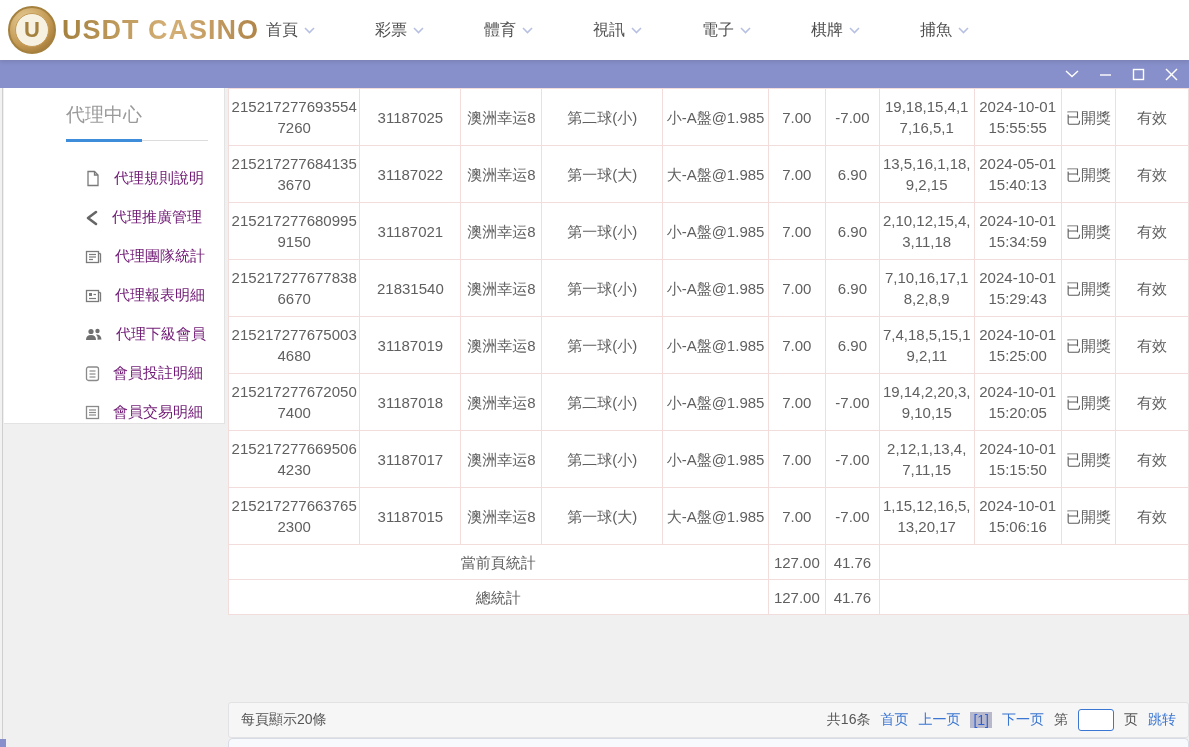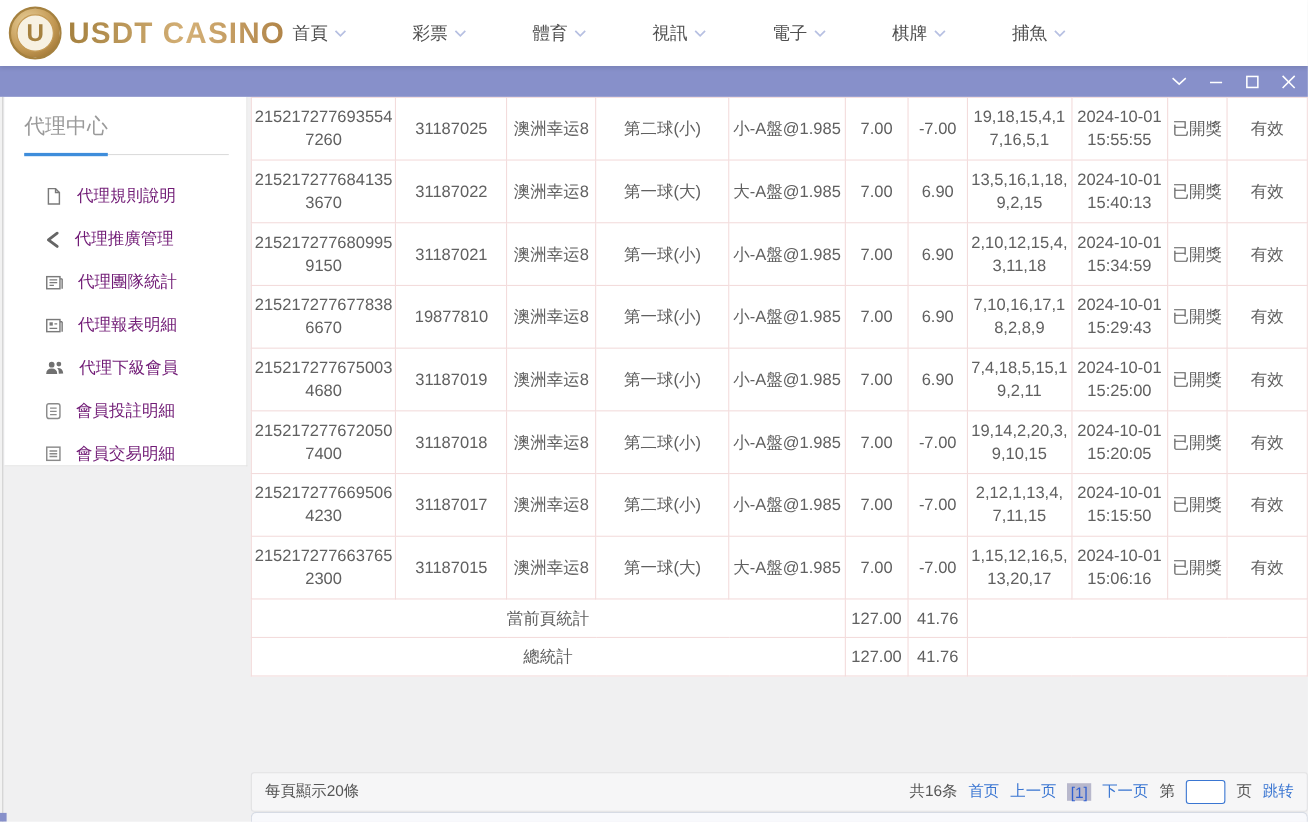--- a/index.html
+++ b/index.html
@@ -30,21 +30,21 @@
   .winbar { position:absolute; left:0; top:60px; width:1189px; height:28px; background:#8790ca; z-index:4;
             display:flex; align-items:center; justify-content:flex-end; gap:17px; padding-right:10px; }
   .winbtn { width:16px; height:16px; display:flex; align-items:center; justify-content:center; cursor:pointer; }
 
   
   .frame-left { position:absolute; left:0; top:88px; width:3px; height:659px; background:#f2f2f2; border-right:1px solid #cfcfcf; }
   .frame-corner { position:absolute; left:0; top:739px; width:6px; height:8px; background:#8790ca; }
 
   
   .sidebar { position:absolute; left:4px; top:88px; width:221px; height:336px; background:#fff;
-             border-right:1px solid #e3e3e3; border-bottom:1px solid #e3e3e3; }
+             border-right:1px solid #e3e3e3; border-bottom:1px solid #e3e3e3;padding-left:44px; }
   .sb-title { margin:14px 16px 0 18px; font-size:19px; color:#9a9a9a; }
   .sb-rule { position:relative; margin:12px 16px 0 18px; border-top:1px solid #dcdcdc; height:3px; }
   .sb-rule-blue { position:absolute; left:0; top:-2px; width:76px; height:3px; background:#3e8ddb; }
   .sb-menu { margin-top:16px; }
   .sb-item { display:flex; align-items:center; gap:13px; height:39px; padding-left:37px;
              font-size:15px; color:#701a75; cursor:pointer; }
   .sb-item svg { display:block; flex:0 0 auto; }
 
   
   .panel-table { position:absolute; left:228px; top:88px; width:961px; background:#fff; }
@@ -258,40 +258,40 @@
           </tr>
           <tr>
             <td class="c-bet_id">2152172776841353670</td>
             <td class="c-period">31187022</td>
             <td class="c-game">澳洲幸运8</td>
             <td class="c-play">第一球(大)</td>
             <td class="c-content">大-A盤@1.985</td>
             <td class="c-amount">7.00</td>
             <td class="c-winloss">6.90</td>
             <td class="c-result">13,5,16,1,18,9,2,15</td>
-            <td class="c-time">2024-10-01 15:40:13</td>
+            <td class="c-time">2024-05-01 15:40:13</td>
             <td class="c-status">已開獎</td>
             <td class="c-valid">有效</td>
           </tr>
           <tr>
             <td class="c-bet_id">2152172776809959150</td>
             <td class="c-period">31187021</td>
             <td class="c-game">澳洲幸运8</td>
             <td class="c-play">第一球(小)</td>
             <td class="c-content">小-A盤@1.985</td>
             <td class="c-amount">7.00</td>
             <td class="c-winloss">6.90</td>
             <td class="c-result">2,10,12,15,4,3,11,18</td>
             <td class="c-time">2024-10-01 15:34:59</td>
             <td class="c-status">已開獎</td>
             <td class="c-valid">有效</td>
           </tr>
           <tr>
             <td class="c-bet_id">2152172776778386670</td>
-            <td class="c-period">19877810</td>
+            <td class="c-period">21831540</td>
             <td class="c-game">澳洲幸运8</td>
             <td class="c-play">第一球(小)</td>
             <td class="c-content">小-A盤@1.985</td>
             <td class="c-amount">7.00</td>
             <td class="c-winloss">6.90</td>
             <td class="c-result">7,10,16,17,18,2,8,9</td>
             <td class="c-time">2024-10-01 15:29:43</td>
             <td class="c-status">已開獎</td>
             <td class="c-valid">有效</td>
           </tr>

